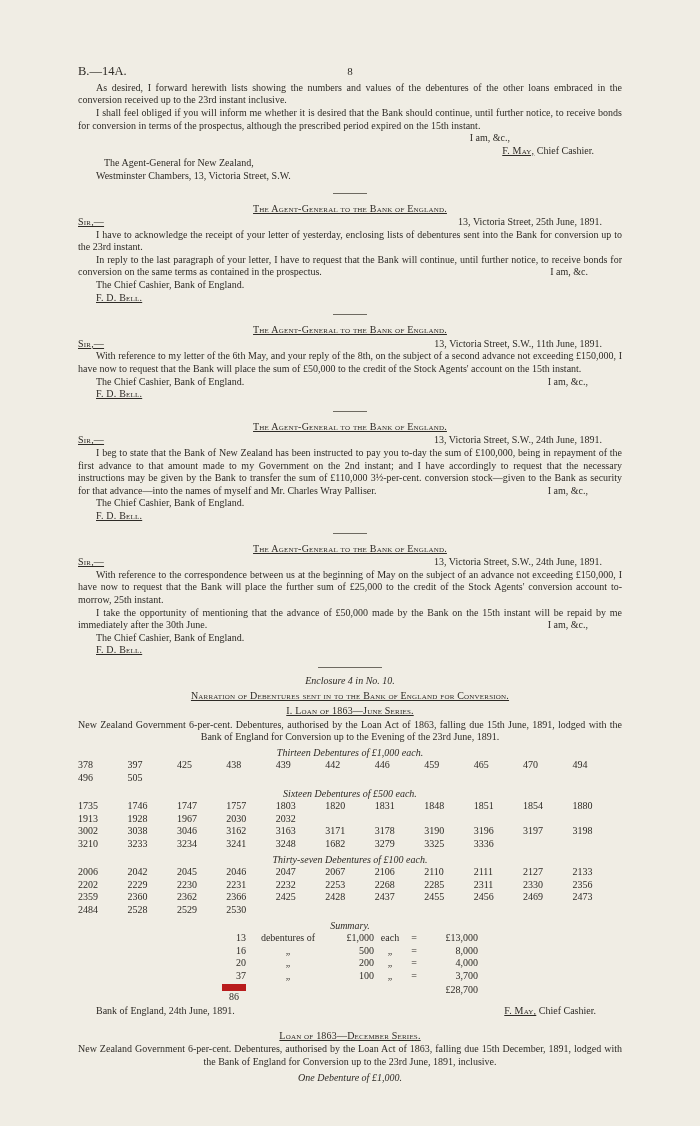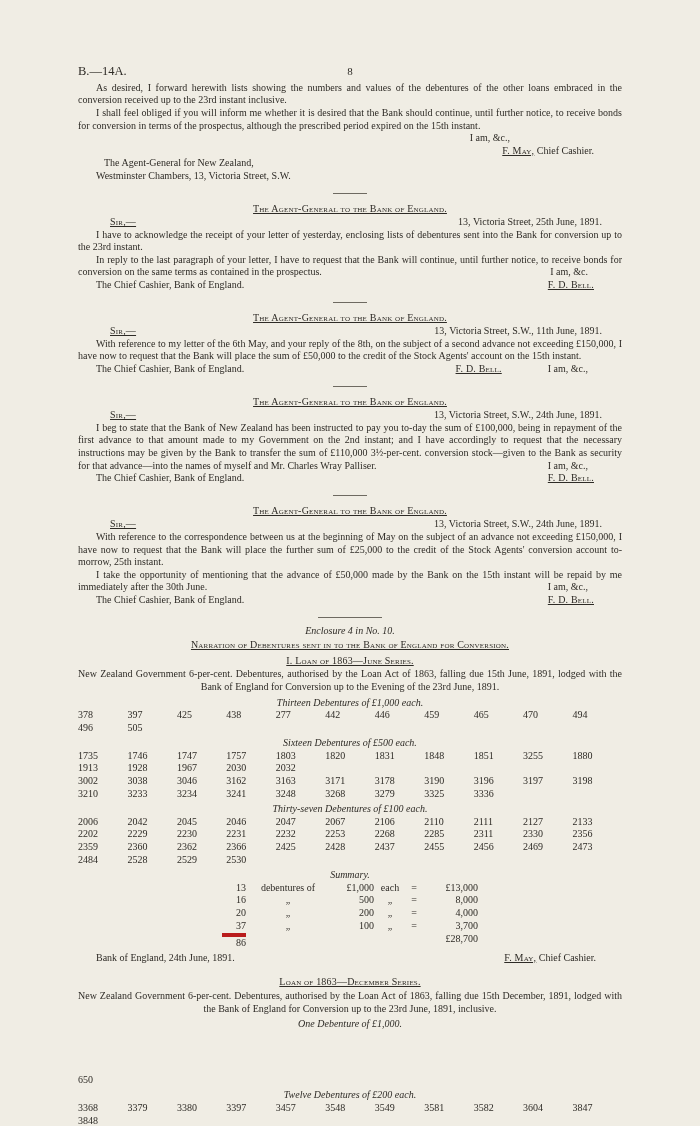--- a/index.html
+++ b/index.html
@@ -20,22 +20,22 @@
   .sc { font-variant:small-caps; letter-spacing:.2px;text-decoration:underline; }
 
   .para { text-align:justify; text-indent:18px; }
   .closing-inline { float:right; margin-right:34px; font-style:normal; }
   .closing-line { text-align:right; padding-right:112px; }
   .sig-line { text-align:right; padding-right:28px; }
   .addr-1 { padding-left:26px; }
   .addr-2 { padding-left:18px; }
 
   .letter-heading { text-align:center; margin:9px 0 1px; }
-  .sir-row { display:flex; justify-content:space-between; padding-right:20px;margin-left:32px; }
-  .sig-row { display:flex; justify-content:space-between; padding-left:18px; padding-right:28px; }
+  .sir-row { display:flex; justify-content:space-between; padding-right:20px; }
+  .sig-row { display:flex; justify-content:space-between; padding-left:18px; padding-right:28px;flex-direction:column; }
 
   .rule { width:34px; border-top:1px solid #6e6a61; margin:10px auto 7px; }
   .rule.long { width:64px; }
 
   .enc-title { text-align:center; font-style:italic; margin:0 0 2px; }
   .enc-heading { text-align:center; }
   .series-title { text-align:center; margin:3px 0 1px; }
   .series-title.dec { margin-top:12px; }
   .series-desc { text-align:justify; text-align-last:center; }
 
@@ -45,21 +45,21 @@
   .single-num { text-align:left;margin-top:43px; }
 
   .summary { width:256px; margin:2px auto 0; }
   .sum-row { display:grid; grid-template-columns:24px 84px 44px 32px 16px 56px; }
   .s-count { text-align:right; }
   .s-word { text-align:center; }
   .s-value { text-align:right; }
   .s-each { text-align:center; }
   .s-eq { text-align:center; }
   .s-amount { text-align:right; }
-  .sum-total .s-count { border-top:4px solid #b91c1c; }
+  .sum-total .s-count { border-top:7px solid #b91c1c;text-align:center; }
   .sum-total { margin-top:1px; }
 
   .bank-row { display:flex; justify-content:space-between; padding-left:18px; padding-right:26px; margin-top:2px; }
 </style>
 </head>
 <body>
 
 <div class="page">
 
   <div class="hdr">
@@ -151,21 +151,21 @@
     <p class="series-desc">New Zealand Government 6-per-cent. Debentures, authorised by the Loan Act of 1863, falling due 15th June, 1891, lodged with the Bank of England for Conversion up to the Evening of the 23rd June, 1891.</p>
 
     <div>
       <div class="group-title">Thirteen Debentures of £1,000 each.</div>
       <div>
           <div class="num-row">
             <span class="num-cell">378</span>
             <span class="num-cell">397</span>
             <span class="num-cell">425</span>
             <span class="num-cell">438</span>
-            <span class="num-cell">277</span>
+            <span class="num-cell">439</span>
             <span class="num-cell">442</span>
             <span class="num-cell">446</span>
             <span class="num-cell">459</span>
             <span class="num-cell">465</span>
             <span class="num-cell">470</span>
             <span class="num-cell">494</span>
           </div>
           <div class="num-row">
             <span class="num-cell">496</span>
             <span class="num-cell">505</span>
@@ -179,21 +179,21 @@
           <div class="num-row">
             <span class="num-cell">1735</span>
             <span class="num-cell">1746</span>
             <span class="num-cell">1747</span>
             <span class="num-cell">1757</span>
             <span class="num-cell">1803</span>
             <span class="num-cell">1820</span>
             <span class="num-cell">1831</span>
             <span class="num-cell">1848</span>
             <span class="num-cell">1851</span>
-            <span class="num-cell">3255</span>
+            <span class="num-cell">1854</span>
             <span class="num-cell">1880</span>
           </div>
           <div class="num-row">
             <span class="num-cell">1913</span>
             <span class="num-cell">1928</span>
             <span class="num-cell">1967</span>
             <span class="num-cell">2030</span>
             <span class="num-cell">2032</span>
           </div>
         </div>
@@ -213,21 +213,21 @@
             <span class="num-cell">3196</span>
             <span class="num-cell">3197</span>
             <span class="num-cell">3198</span>
           </div>
           <div class="num-row">
             <span class="num-cell">3210</span>
             <span class="num-cell">3233</span>
             <span class="num-cell">3234</span>
             <span class="num-cell">3241</span>
             <span class="num-cell">3248</span>
-            <span class="num-cell">3268</span>
+            <span class="num-cell">1682</span>
             <span class="num-cell">3279</span>
             <span class="num-cell">3325</span>
             <span class="num-cell">3336</span>
           </div>
         </div>
     </div>
 
     <div>
       <div class="group-title">Thirty-seven Debentures of £100 each.</div>
       <div>

